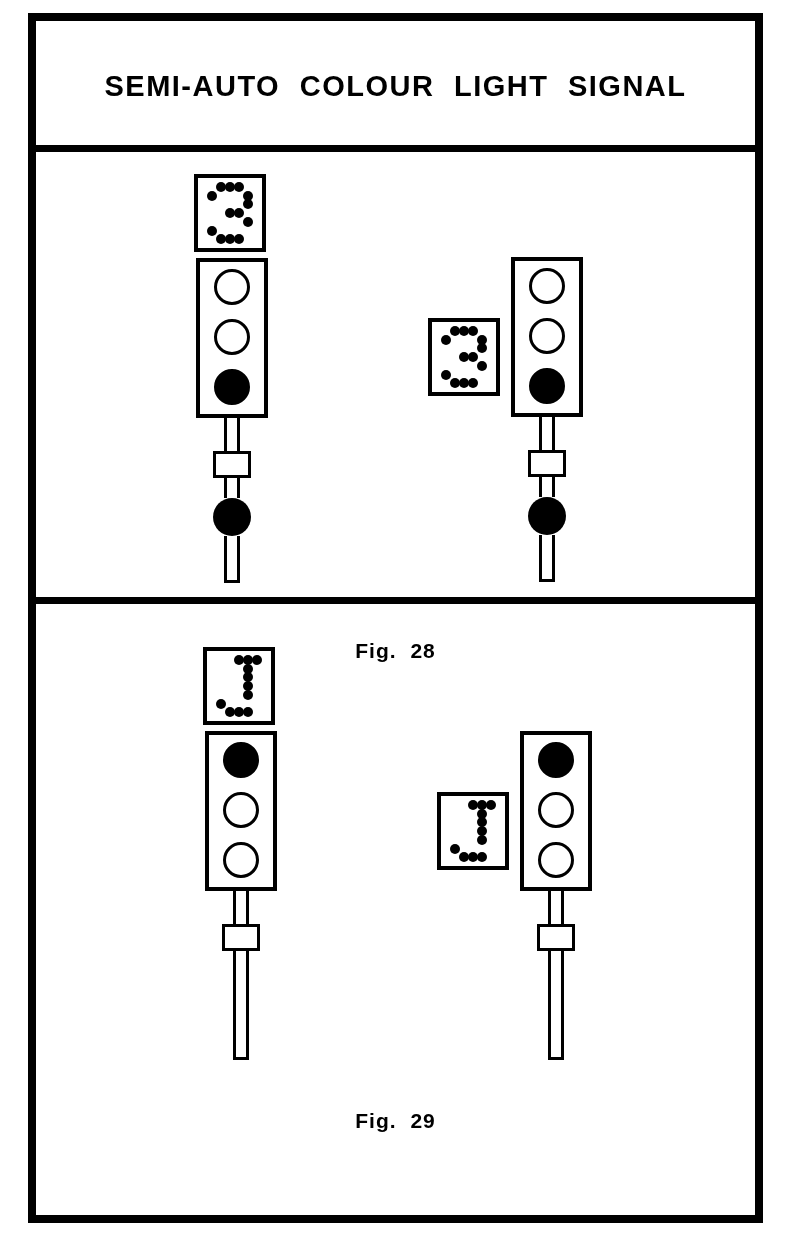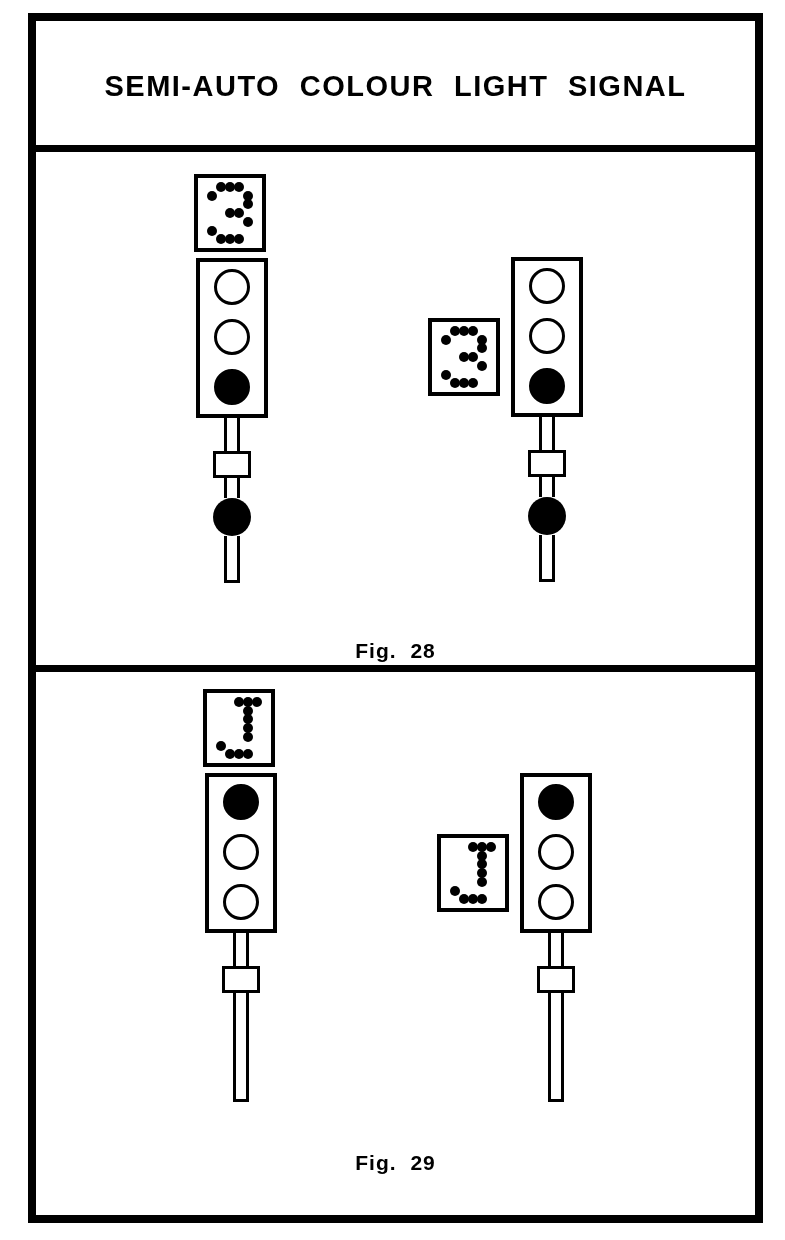--- a/index.html
+++ b/index.html
@@ -17,22 +17,22 @@
     height:131px;box-sizing:border-box;border-bottom:7px solid var(--ink,#000);
     display:flex;flex-direction:column;justify-content:center;align-items:center;
     padding-top:6px;
     gap:48px;
   }
   .title-line{
     font-size:29px;font-weight:700;color:var(--ink,#000);
     letter-spacing:1.5px;word-spacing:10px;line-height:40px;white-space:nowrap;
   }
   .panel{position:relative;box-sizing:border-box;}
-  #fig28{height:520px;border-bottom:7px solid var(--ink,#000);padding-left:44px;}
-  #fig29{height:523px;}
+  #fig28{height:452px;border-bottom:7px solid var(--ink,#000);padding-left:44px;}
+  #fig29{height:523px;margin-top:26px;}
   .signal-mount{position:absolute;width:0;height:0;}
   #fig28 .mount-left{left:160px;top:106px;}
   #fig28 .mount-right{left:475px;top:105px;}
   #fig29 .mount-left{left:169px;top:101px;}
   #fig29 .mount-right{left:484px;top:101px;}
   .caption{
     position:absolute;left:0;right:0;text-align:center;
     font-size:21px;font-weight:700;color:var(--ink,#000);
     letter-spacing:1px;word-spacing:7px;
   }

